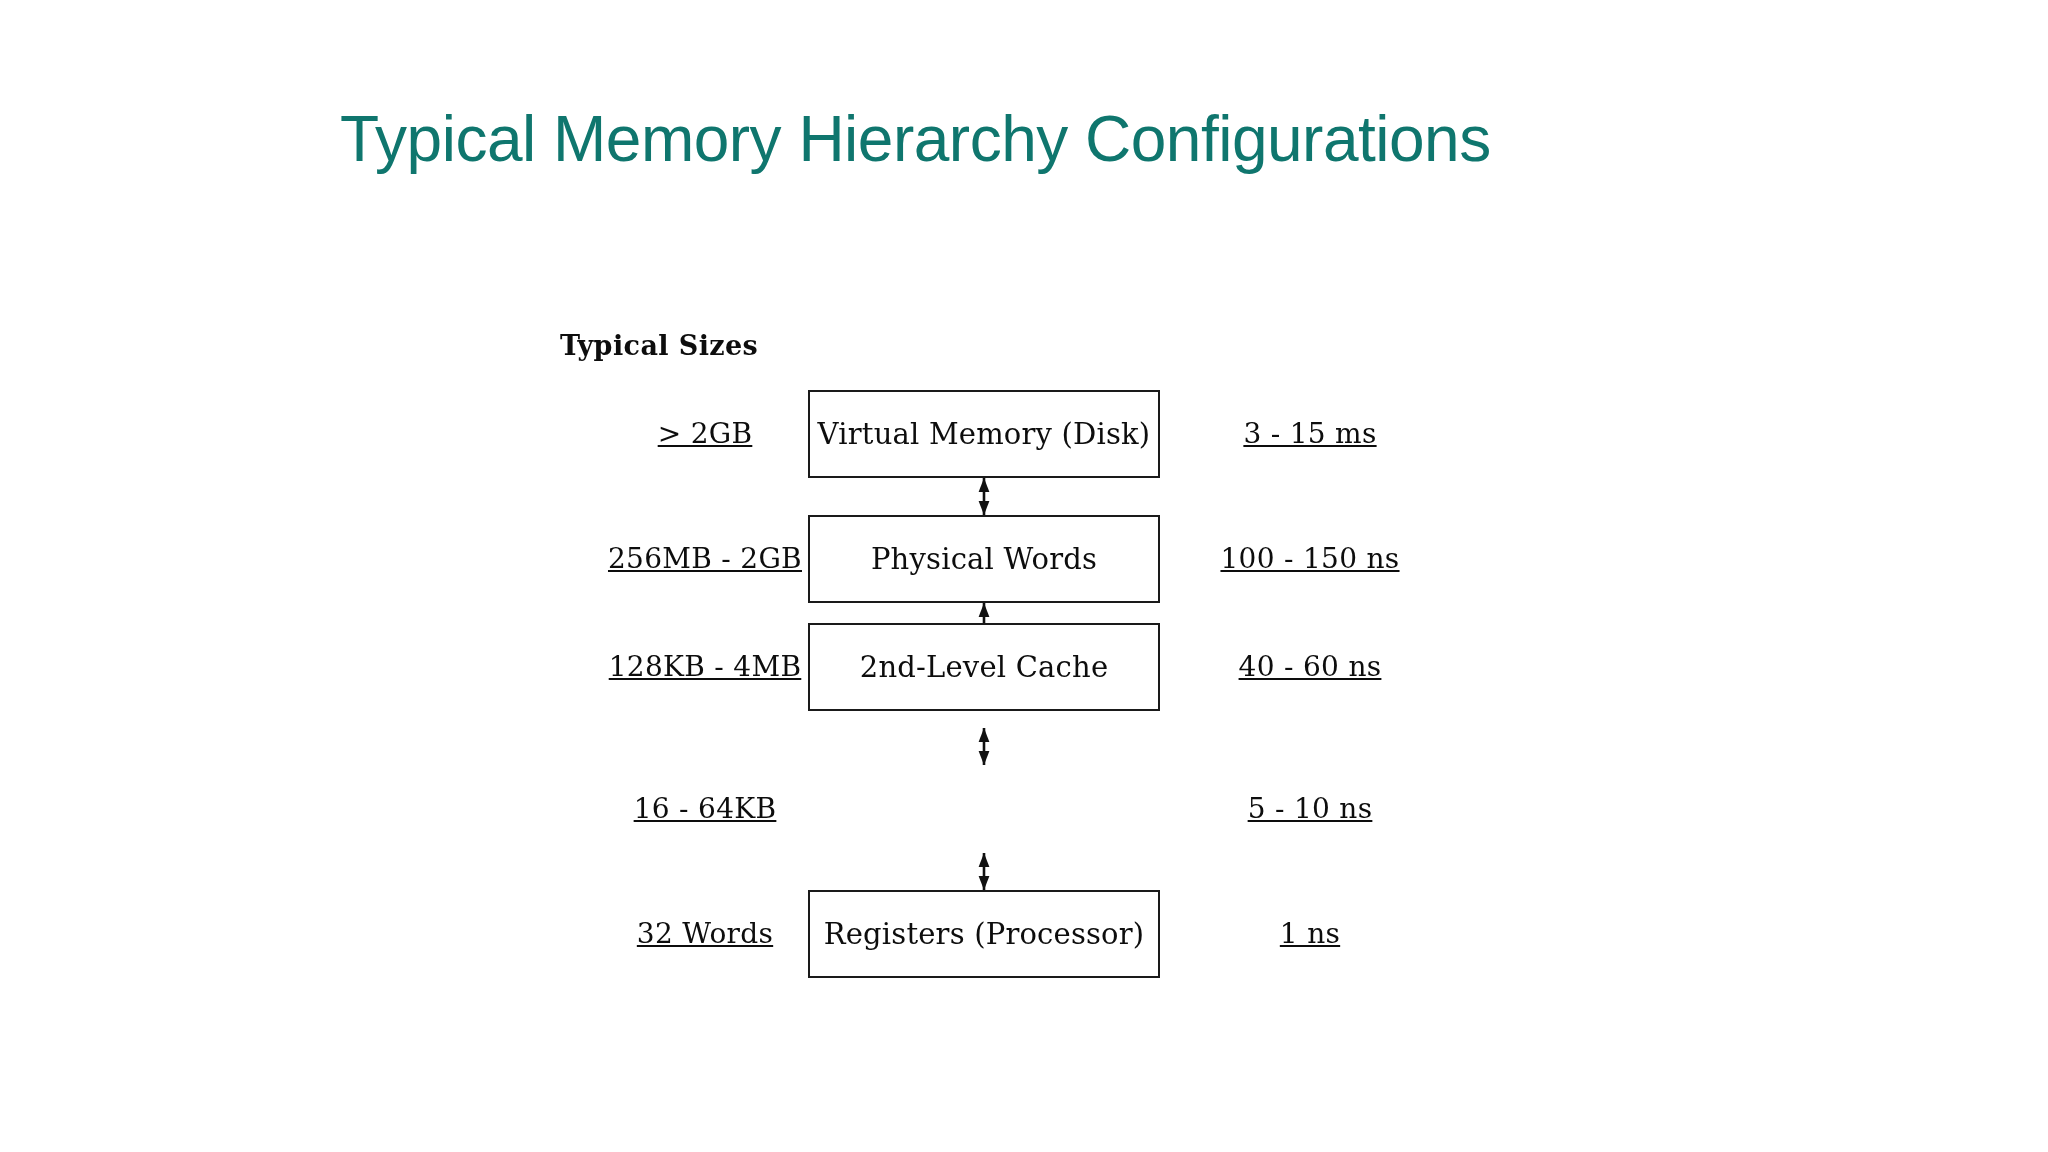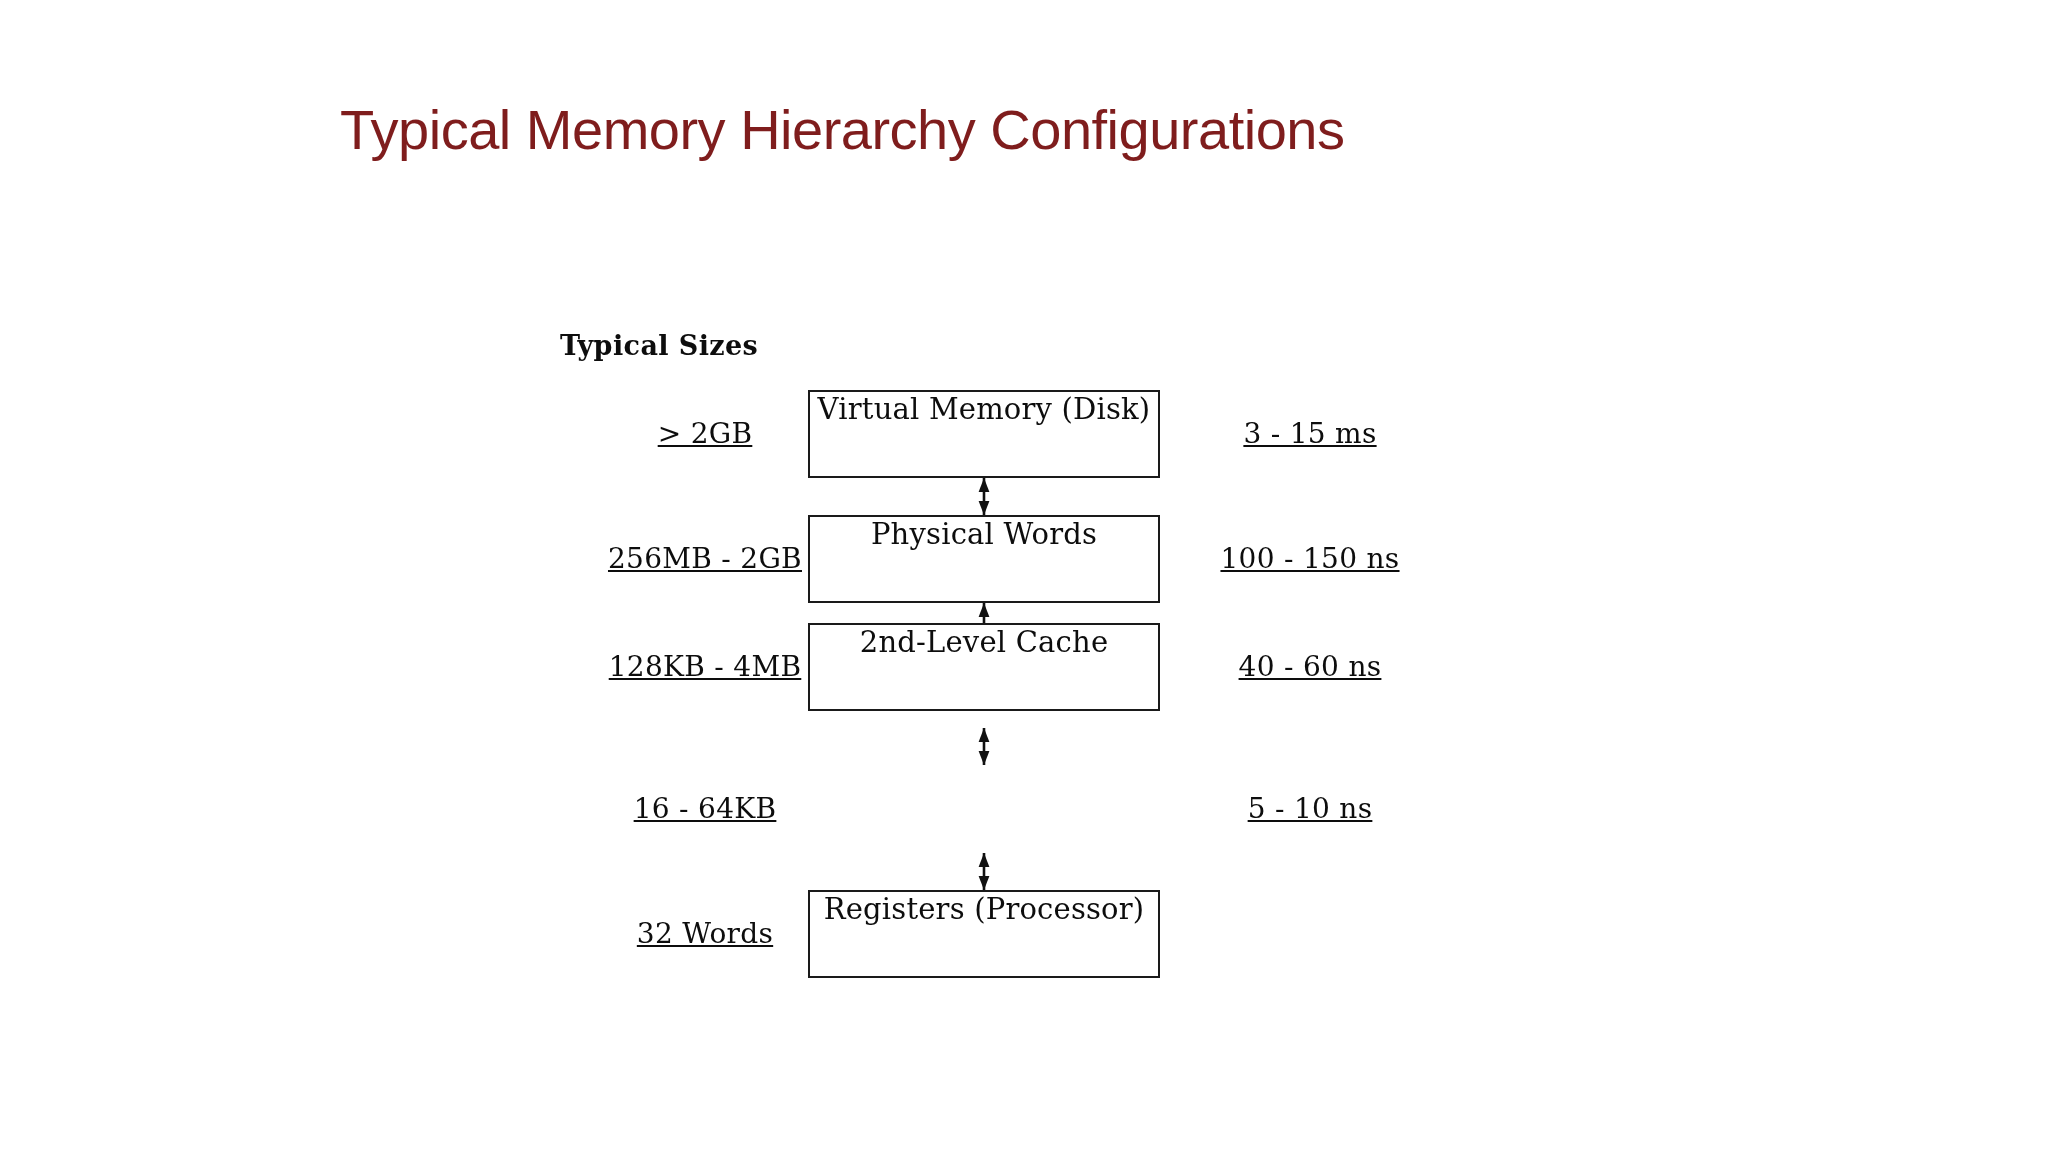--- a/index.html
+++ b/index.html
@@ -18,24 +18,24 @@
   }
 
   
   #slide-title {
     position: absolute;
     left: 340px;
     top: 60px;
     width: 1400px;
     font-family: "Liberation Sans", sans-serif;
     font-weight: 400;
-    font-size: 56px;
+    font-size: 64px;
     line-height: 1.15;
     letter-spacing: -0.5px;
-    color: #7f1d1d;
+    color: #0f766e;
     white-space: nowrap;
   }
 
   
   #figure {
     position: absolute;
     left: 560px;
     top: 330px;
     width: 960px;
     height: 680px;
@@ -90,20 +90,21 @@
   .hier-box {
     position: absolute;
     left: 248px;
     top: 0;
     width: 352px;
     height: 88px;
     box-sizing: border-box;
     border: 2px solid #1a1a1a;
     background: #ffffff;
     display: flex;
+    align-items: center;
     justify-content: center;
   }
   .hier-box .box-label {
     font-family: "DejaVu Serif", "Liberation Serif", serif;
     font-size: 29px;
     letter-spacing: 0.2px;
     white-space: nowrap;
     color: #0d0d0d;
   }
 
@@ -187,16 +188,17 @@
         <polygon points="10,0 4.6,14 15.4,14" fill="#111"></polygon>
         <polygon points="10,37 4.6,23 15.4,23" fill="#111"></polygon>
       </svg>
     </div>
 
     <div class="hier-row" style="top:500px;">
       <div class="size-label">32 Words</div>
       <div class="hier-box">
         <span class="box-label">Registers (Processor)</span>
       </div>
+      <div class="time-label">1 ns</div>
     </div>
 
   </div>
 </div>
 
 </body></html>

